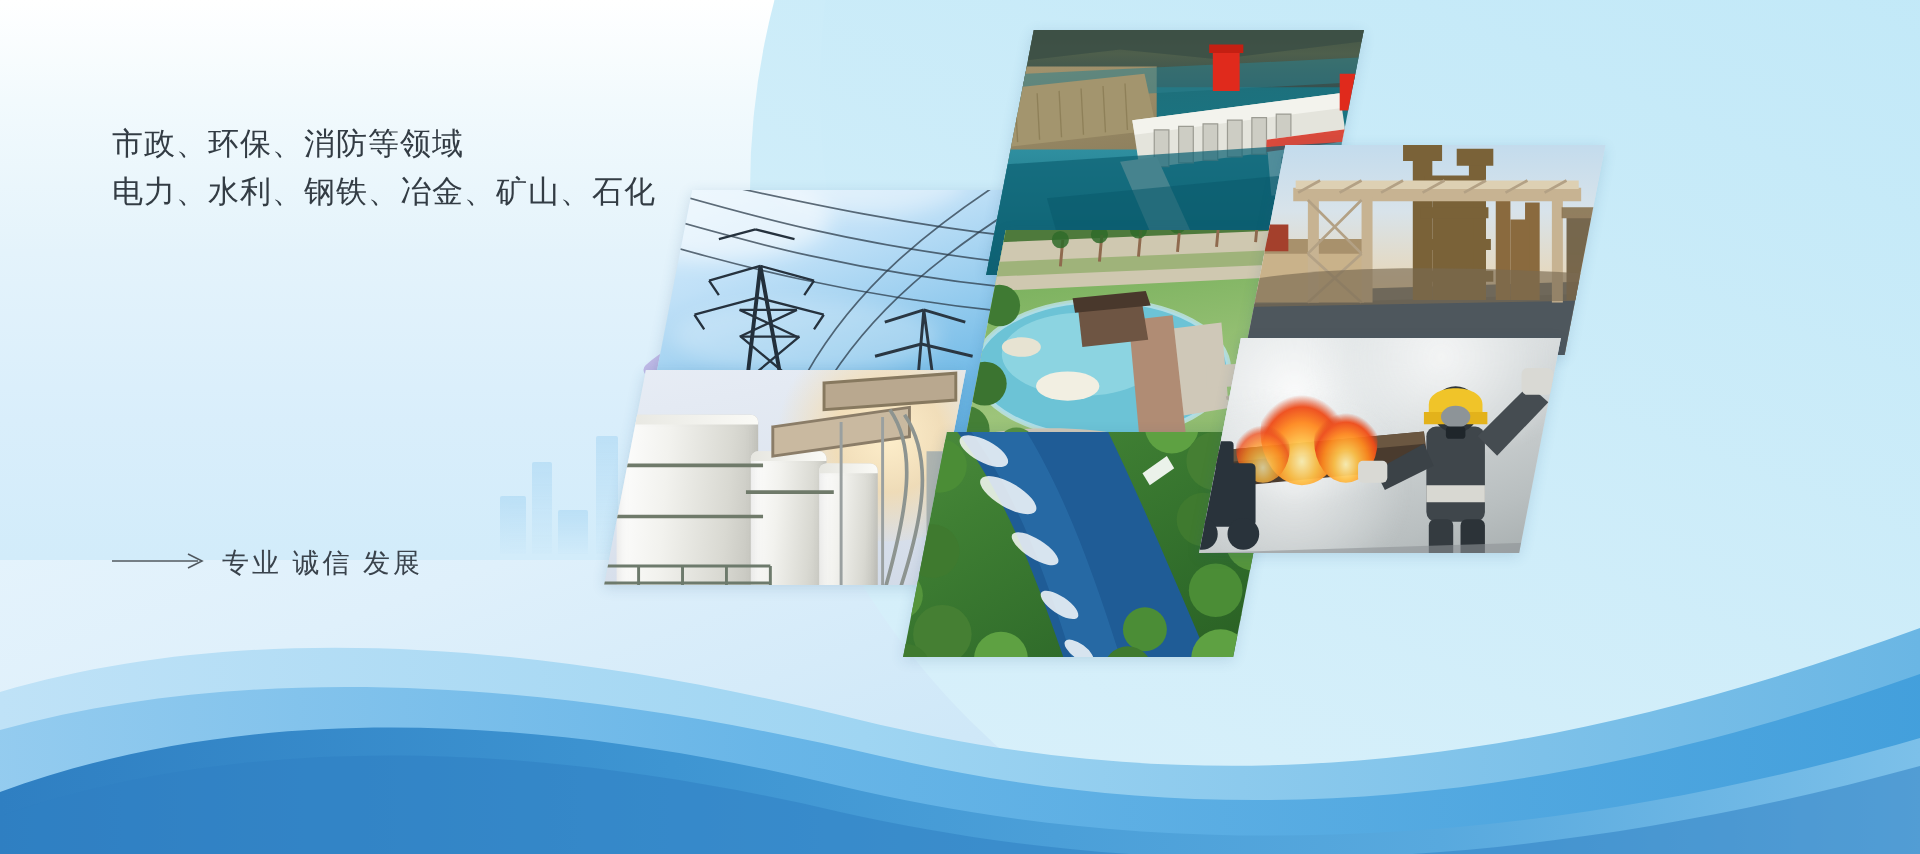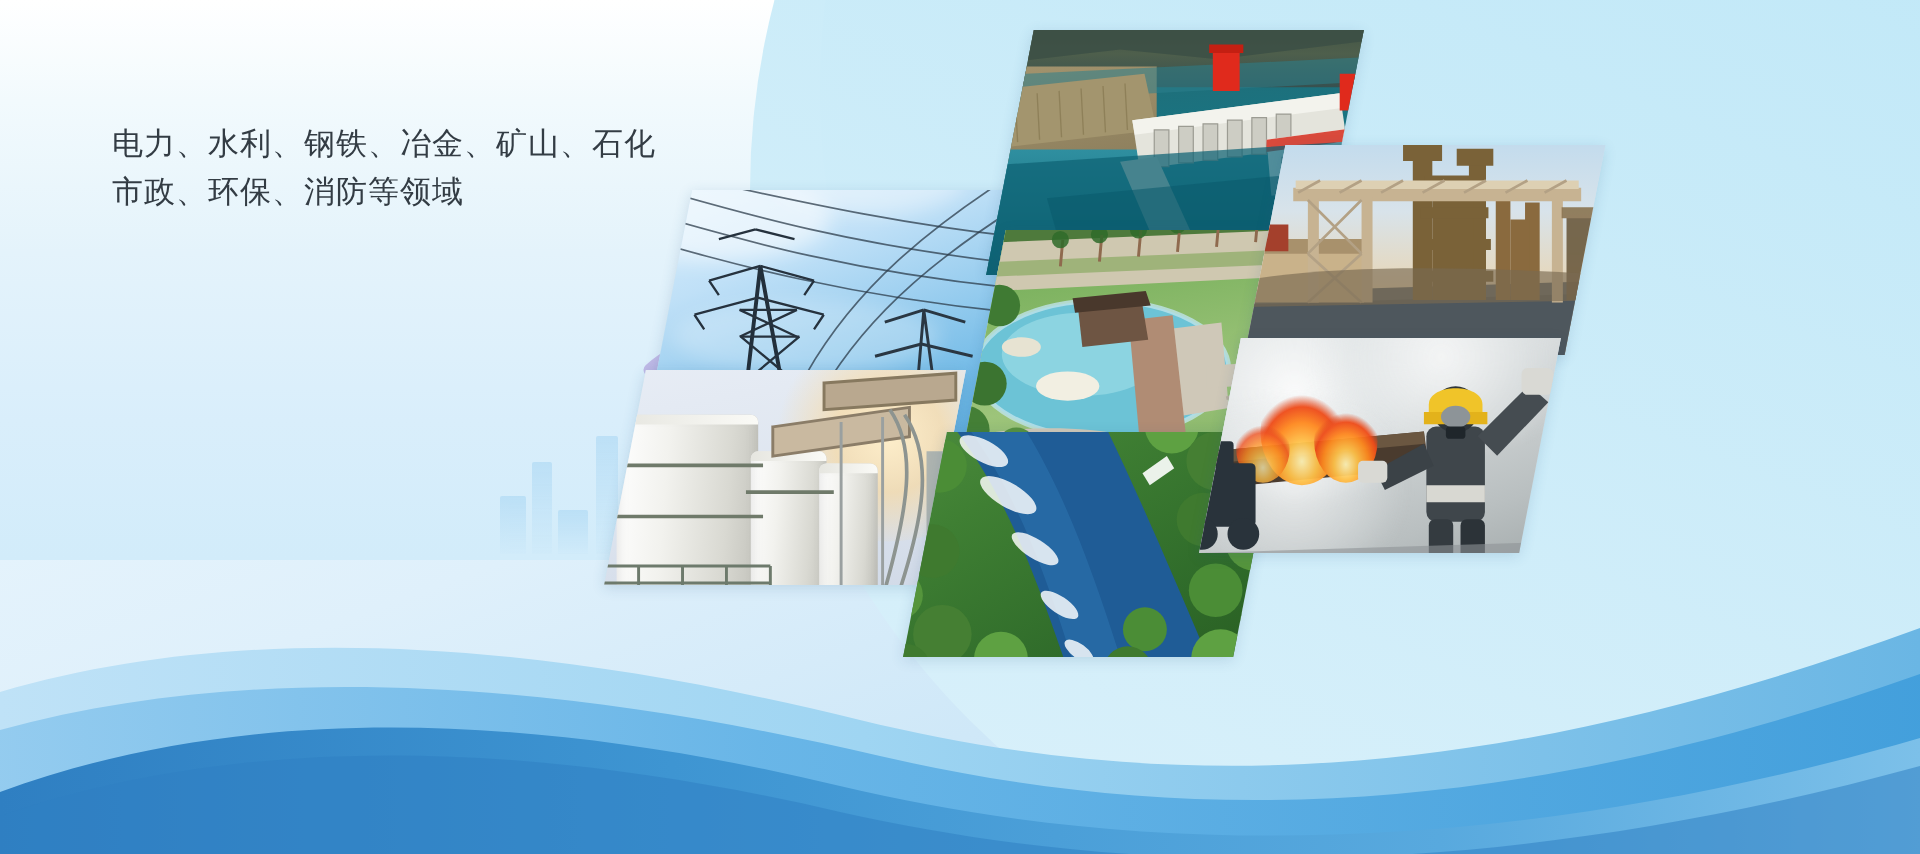--- a/index.html
+++ b/index.html
@@ -514,19 +514,28 @@
         </linearGradient>
       </defs>
       <path d="M0,168 C260,92 560,122 860,196 C1180,274 1500,258 1920,104 L1920,330 L0,330 Z" fill="url(#w1)"></path>
       <path d="M0,206 C270,132 580,162 880,232 C1200,306 1520,292 1920,150 L1920,330 L0,330 Z" fill="url(#w2)" opacity=".9"></path>
       <path d="M0,268 C250,176 540,190 840,262 C1160,338 1520,330 1920,214 L1920,330 L0,330 Z" fill="url(#w3)"></path>
       <path d="M0,292 C250,206 540,218 840,288 C1160,360 1520,352 1920,242 L1920,330 L0,330 Z" fill="#2f7fc2" opacity=".55"></path>
     </svg>
   </div>
 
   <div class="copy">
+    <p class="sub">市政、环保、消防等领域</p>
     <p class="sub">电力、水利、钢铁、冶金、矿山、石化</p>
-    <p class="sub">市政、环保、消防等领域</p>
-  </div>
-
+  </div>
+
+  <div class="tagline">
+    <span class="arrow-line">
+      <svg width="96" height="18" viewBox="0 0 96 18">
+        <line x1="0" y1="9" x2="86" y2="9" stroke="#50585f" stroke-width="1.6"></line>
+        <polyline points="76,2 90,9 76,16" fill="none" stroke="#50585f" stroke-width="1.6"></polyline>
+      </svg>
+    </span>
+    <span class="tagline-text">专业  诚信  发展</span>
+  </div>
 
 
 </div>
 
 </body></html>

